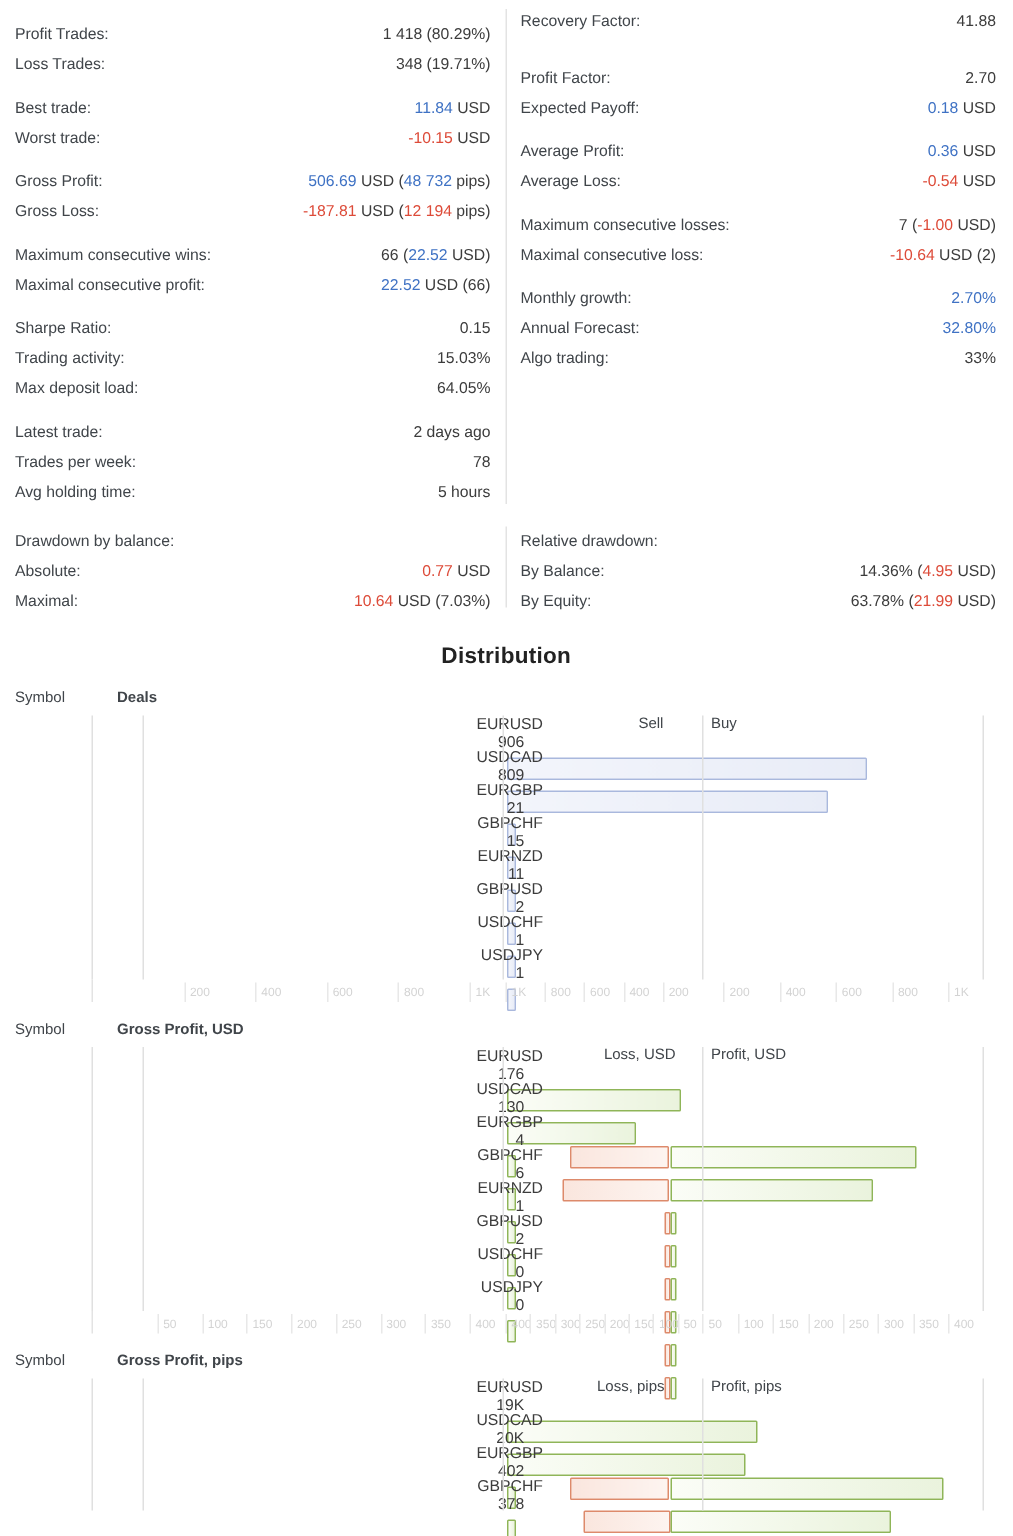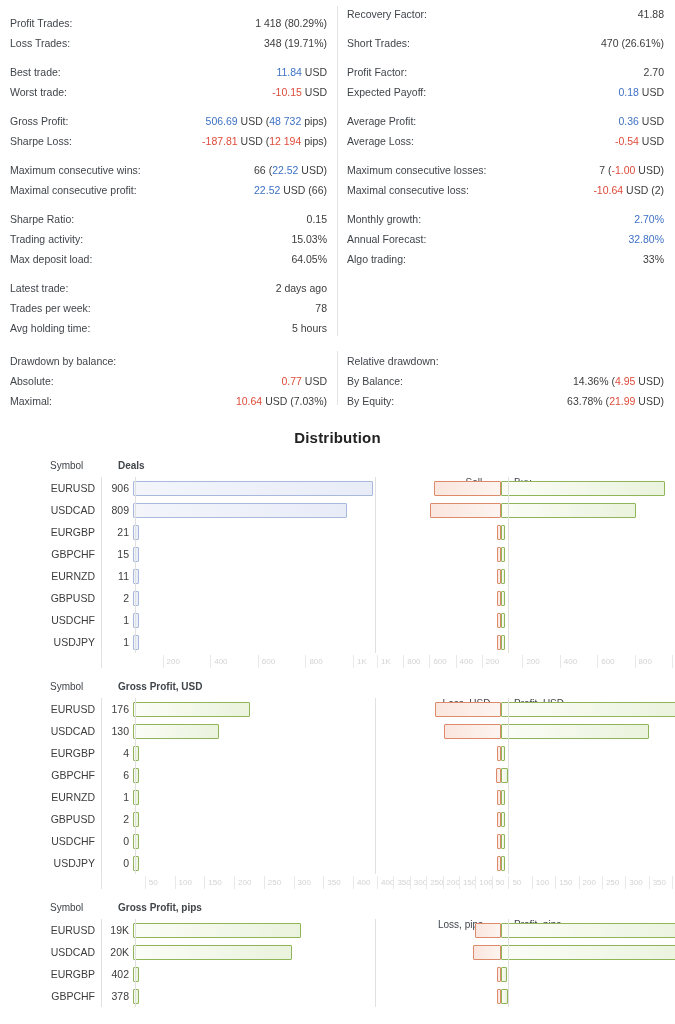--- a/index.html
+++ b/index.html
@@ -34,28 +34,28 @@
     content: ""; position: absolute; left: 0; top: 0px; bottom: 6px;
     width: 1px; background: #e3e3e3;
   }
   .dd-title { font-size: 10.5px; line-height: 20px; color: #40454a; }
 
   
   .dist-title {
     text-align: center; font-size: 15px; font-weight: bold; color: #222;
     margin: 18px 0 14px 0; letter-spacing: .2px;
   }
-  .chart-block { position: relative; margin-bottom: 6px; margin-left: 40px; }
+  .chart-block { position: relative; margin-bottom: 6px; }
   .chart-head { display: flex; font-size: 10px; color: #40454a; height: 17px; align-items: flex-start; }
   .ch-symbol { width: 68px; text-align: left; padding-left: 10px; }
   .ch-metric { padding-left: 10px; font-weight: bold; }
   .ch-sellbuy { position: absolute; font-size: 10px; color: #40454a; }
 
   .rows { position: relative; }
-  .row { display: flex; align-items: center; height: 22px; position: relative; }
+  .row { display: flex; align-items: center; height: 22px; position: relative; flex-direction: column; }
   .cell-sym {
     width: 61px; text-align: right; font-size: 10.5px; color: #3c3c3c;
     padding-right: 6px;
   }
   .cell-val {
     width: 32px; text-align: right; font-size: 10.5px; color: #3c3c3c;
     padding-right: 4px;
   }
   .vline { position: absolute; top: 0; bottom: 0; width: 1px; background: #e0e0e0; }
 
@@ -112,21 +112,21 @@
       <div class="srow">
         <span class="lbl">Worst trade:</span>
         <span class="val"><span style="color:#dd4b39">-10.15 </span>USD</span>
       </div>
       <div class="gap"></div>
       <div class="srow">
         <span class="lbl">Gross Profit:</span>
         <span class="val"><span style="color:#3f72c4">506.69 </span>USD (<span style="color:#3f72c4">48 732</span> pips)</span>
       </div>
       <div class="srow">
-        <span class="lbl">Sharpe Loss:</span>
+        <span class="lbl">Gross Loss:</span>
         <span class="val"><span style="color:#dd4b39">-187.81 </span>USD (<span style="color:#dd4b39">12 194</span> pips)</span>
       </div>
       <div class="gap"></div>
       <div class="srow">
         <span class="lbl">Maximum consecutive wins:</span>
         <span class="val">66 (<span style="color:#3f72c4">22.52</span> USD)</span>
       </div>
       <div class="srow">
         <span class="lbl">Maximal consecutive profit:</span>
         <span class="val"><span style="color:#3f72c4">22.52 </span>USD (66)</span>
@@ -157,24 +157,20 @@
         <span class="lbl">Avg holding time:</span>
         <span class="val">5 hours</span>
       </div>
     </div>
   <div class="stats-col right" id="stats-right">
       <div class="srow">
         <span class="lbl">Recovery Factor:</span>
         <span class="val">41.88</span>
       </div>
       <div class="gap"></div>
-      <div class="srow">
-        <span class="lbl">Short Trades:</span>
-        <span class="val">470 (26.61%)</span>
-      </div>
       <div class="gap"></div>
       <div class="srow">
         <span class="lbl">Profit Factor:</span>
         <span class="val">2.70</span>
       </div>
       <div class="srow">
         <span class="lbl">Expected Payoff:</span>
         <span class="val"><span style="color:#3f72c4">0.18 </span>USD</span>
       </div>
       <div class="gap"></div>

